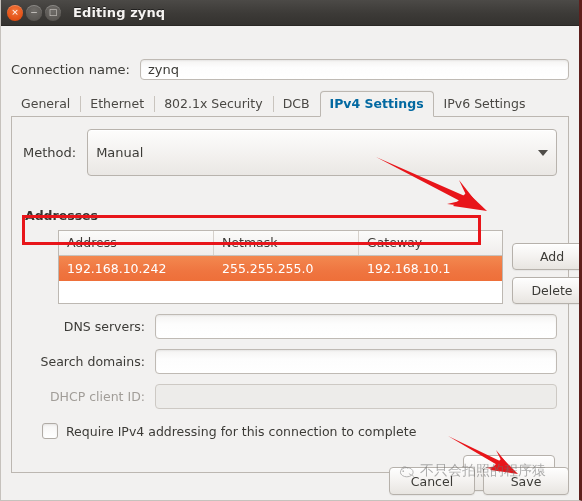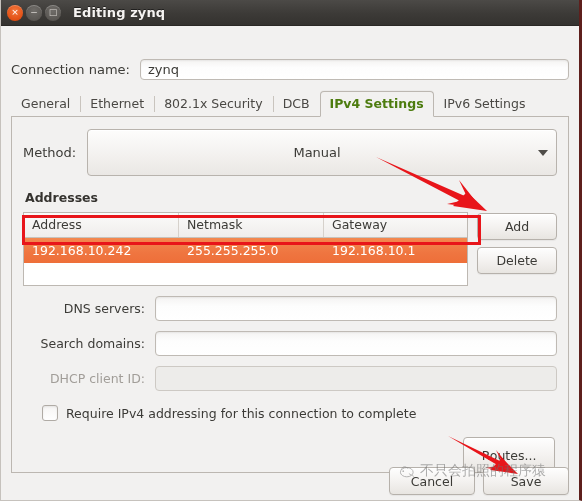--- a/index.html
+++ b/index.html
@@ -132,37 +132,37 @@
     left: -1px; top: 4px; bottom: 4px;
     width: 1px;
     background: #c9c4be;
   }
   .tab.active {
     background: #f2f1f0;
     border-color: #bcb7b1;
     border-bottom: 1px solid #f2f1f0;
     margin-bottom: -1px;
     font-weight: bold;
-    color: #4d7c0f;
+    color: #0369a1;
     box-shadow: 0 -1px 1px rgba(0,0,0,.03);
   }
   .tab.active::before, .tab.active + .tab::before { display: none; }
 
   .tabpanel {
     border: 1px solid #bcb7b1;
     border-top: none;
     background: #f2f1f0;
     padding: 12px 11px 10px 11px;
     height: 356px;
     box-sizing: border-box;
     position: relative;
   }
 
   
-  .method-row { margin-bottom: 14px; text-align: center; }
+  .method-row { margin-bottom: 32px; }
   .method-label {
     font-size: 13px;
     margin-right: 11px;
     white-space: nowrap;
   }
   .combo {
     flex: 1;
     height: 47px;
     box-sizing: border-box;
     background: linear-gradient(to bottom, #fdfdfc 0%, #f3f1ef 55%, #eae7e4 100%);
@@ -185,22 +185,23 @@
   .section-title {
     font-size: 12.5px;
     font-weight: bold;
     color: #35332f;
     margin: 0 0 7px 2px;
   }
 
   
   .addr-wrap {
     display: flex;
-    align-items: flex-start;
+    align-items: flex-end;
     gap: 9px;
+    margin-left: 35px;
   }
   .table {
     width: 445px;
     background: #ffffff;
     border: 1px solid #bdb8b2;
     box-sizing: border-box;
   }
   .thead {
     display: flex;
     height: 24px;

